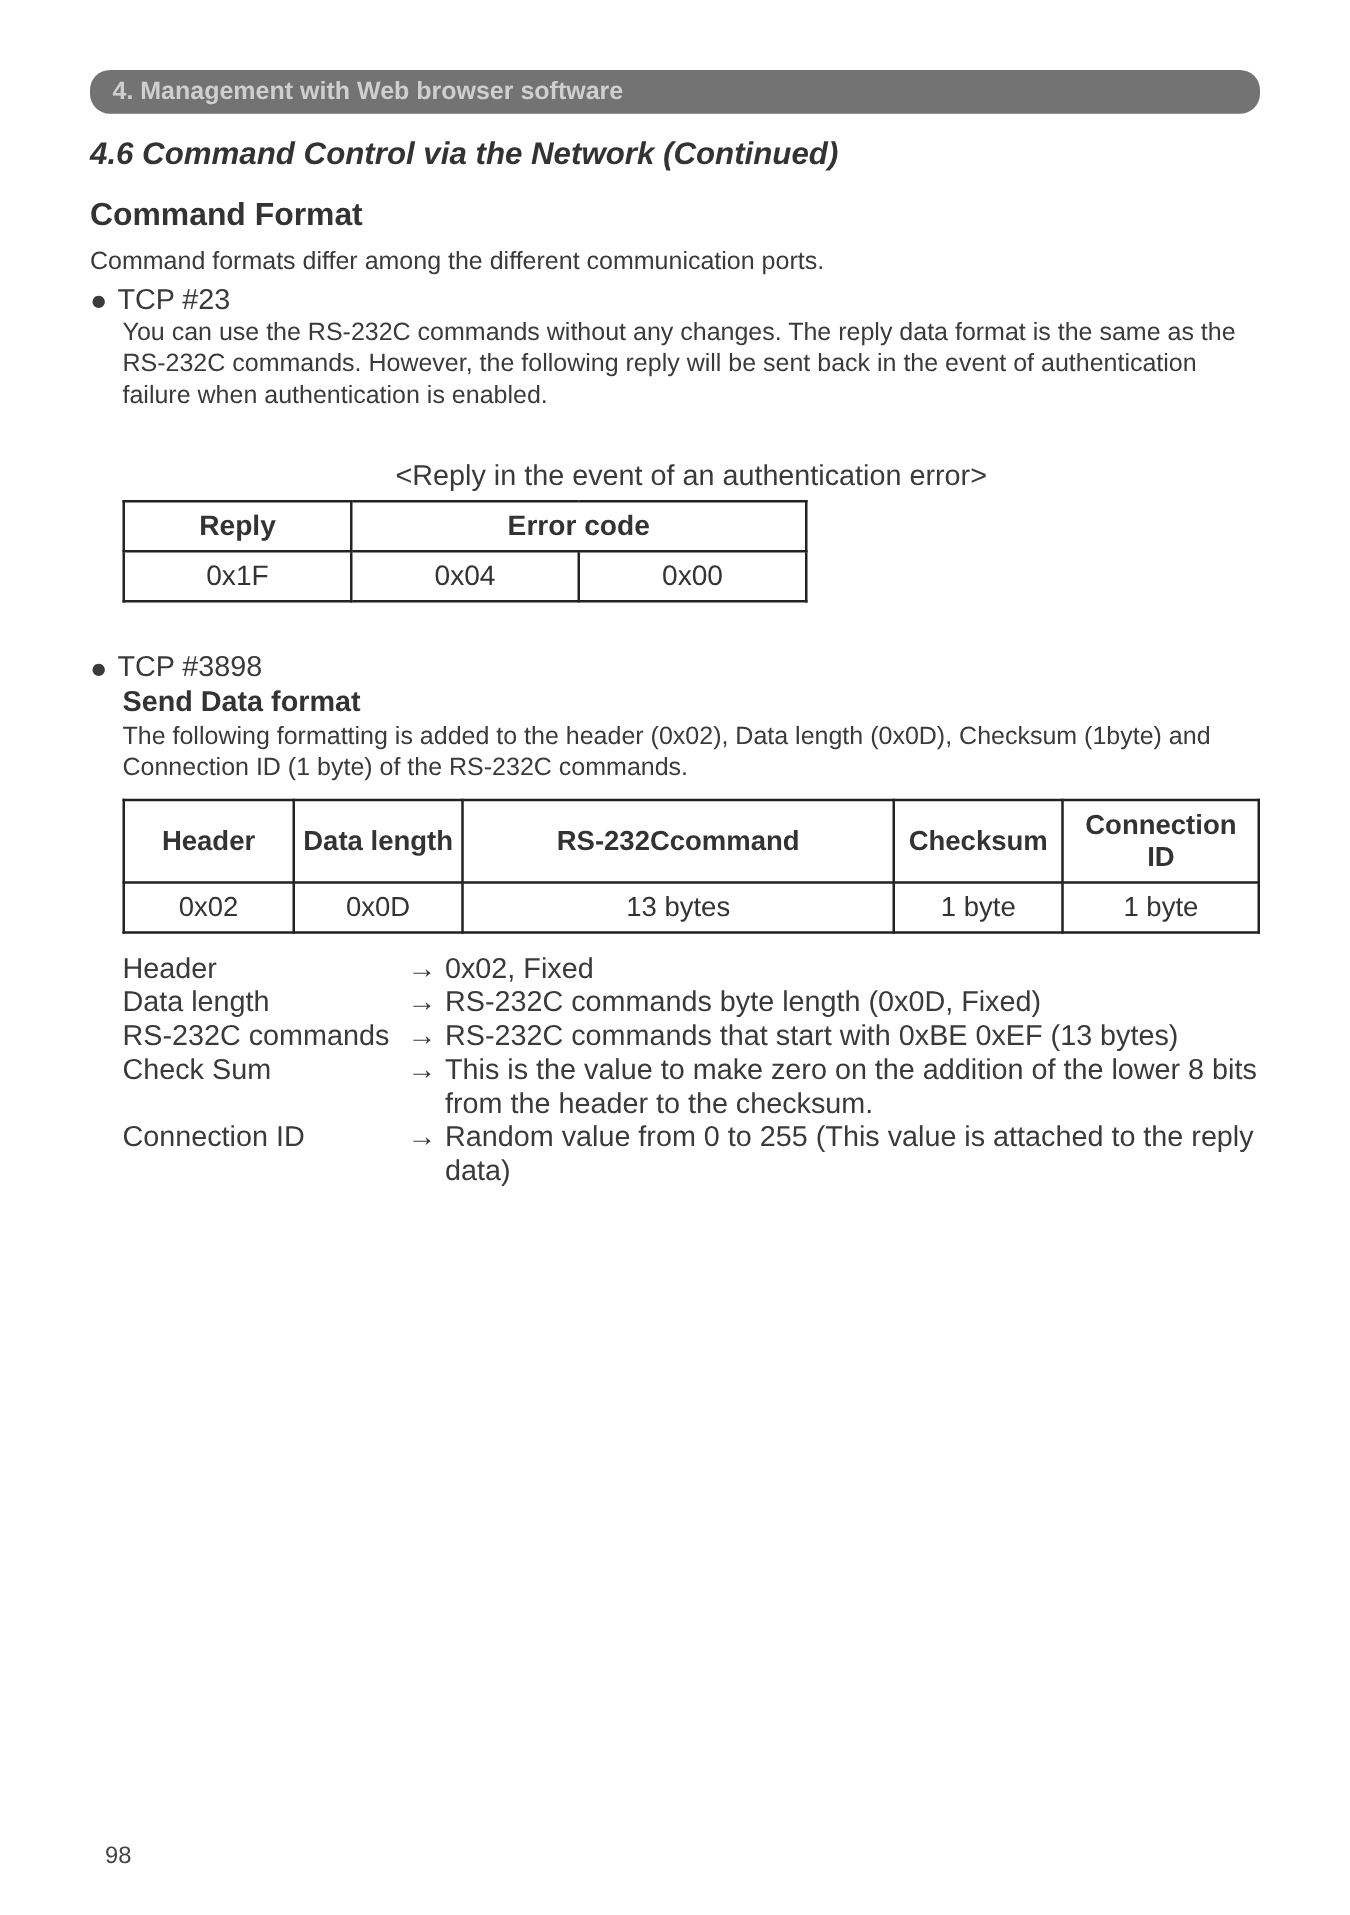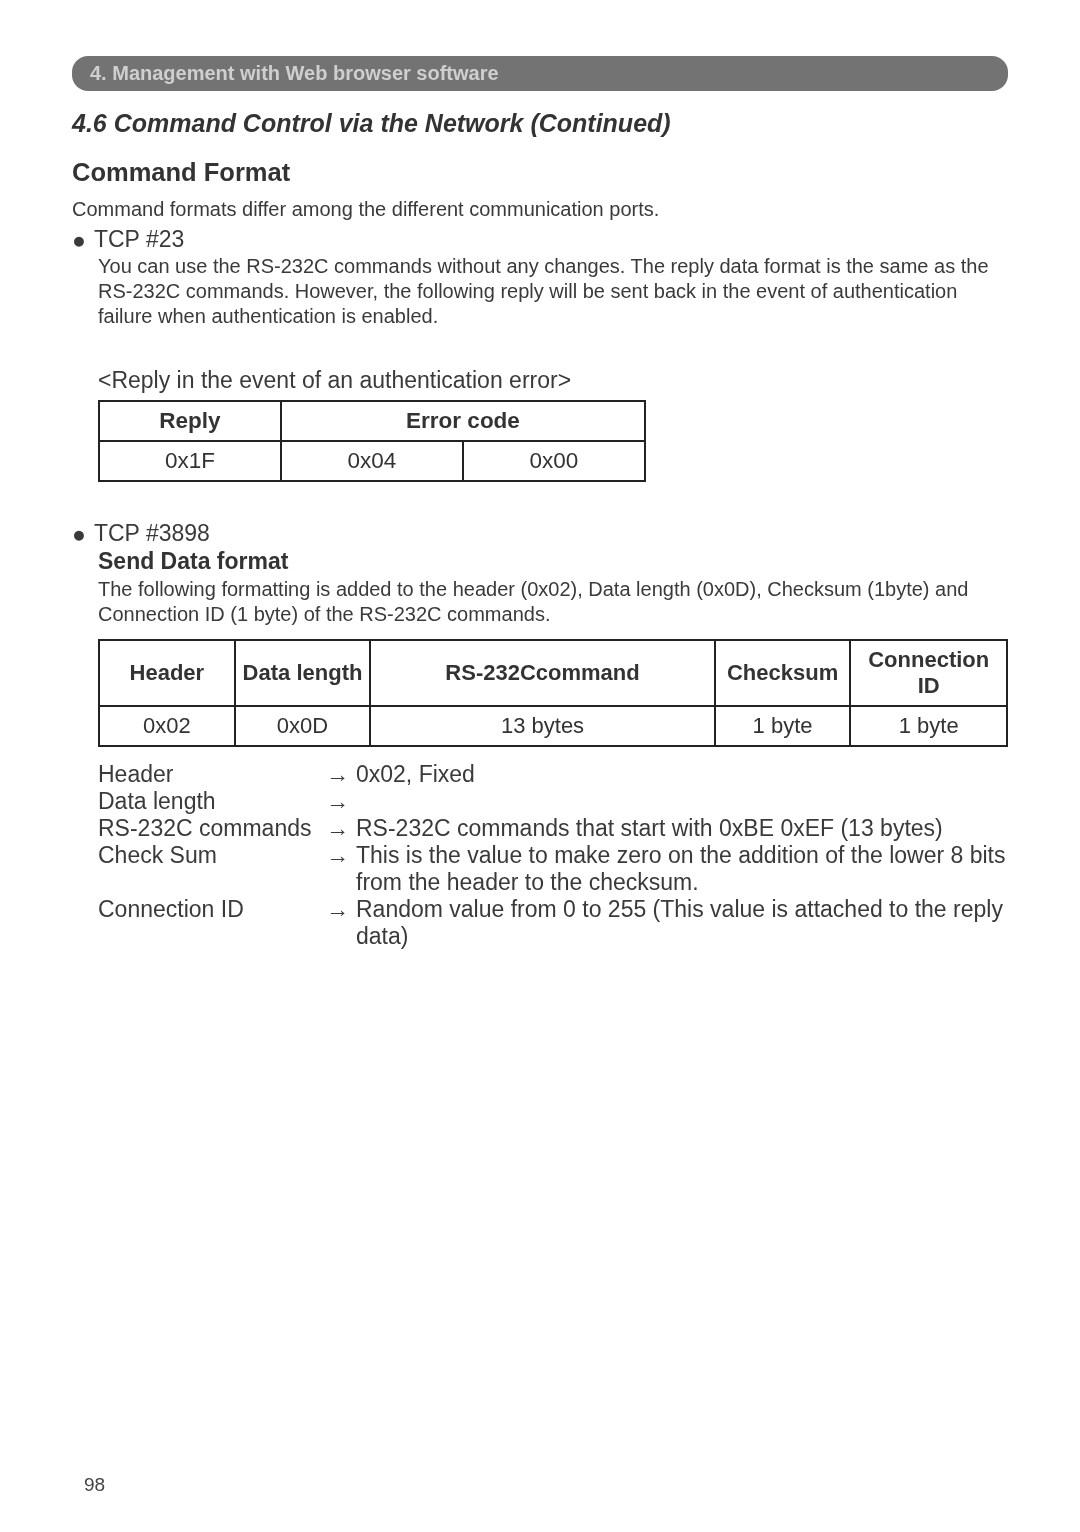--- a/index.html
+++ b/index.html
@@ -28,21 +28,21 @@
   }
   .para{
     font-size:20px;line-height:1.24;color:#3a3a3a;
     margin:0 0 4px 0;
   }
   .bullet-row{display:flex;align-items:flex-start;font-size:23px;color:#3a3a3a;margin-top:2px;}
   .bullet-dot{margin-right:8px;line-height:1.24;}
   .indent{margin-left:26px;}
   .indent .para{margin-bottom:0;}
   .gap{height:18px;}
-  .caption{font-size:23px;margin:20px 0 6px 26px;color:#3a3a3a;}
+  .caption{font-size:23px;margin:20px 0 6px 26px;color:#3a3a3a;text-align:center;}
   table.t1{
     border-collapse:collapse;margin-left:26px;
   }
   table.t1 th,table.t1 td{
     border:2px solid #222;padding:6px 30px;font-size:22.5px;text-align:center;
     color:#333;
   }
   table.t1 th{font-weight:bold;}
   .send-head{font-weight:bold;font-size:23px;color:#333;margin:0 0 2px 26px;}
   table.t2{border-collapse:collapse;margin:12px 0 14px 26px;width:910px;table-layout:fixed;}
@@ -146,20 +146,21 @@
 
   <div class="defs">
     <div class="row">
       <div class="term">Header</div>
       <div class="arrow">→</div>
       <div class="desc">0x02, Fixed</div>
     </div>
     <div class="row">
       <div class="term">Data length</div>
       <div class="arrow">→</div>
+      <div class="desc">RS-232C commands byte length (0x0D, Fixed)</div>
     </div>
     <div class="row">
       <div class="term">RS-232C commands</div>
       <div class="arrow">→</div>
       <div class="desc">RS-232C commands that start with 0xBE 0xEF (13 bytes)</div>
     </div>
     <div class="row">
       <div class="term">Check Sum</div>
       <div class="arrow">→</div>
       <div class="desc">This is the value to make zero on the addition of the lower 8 bits from the header to the checksum.</div>

